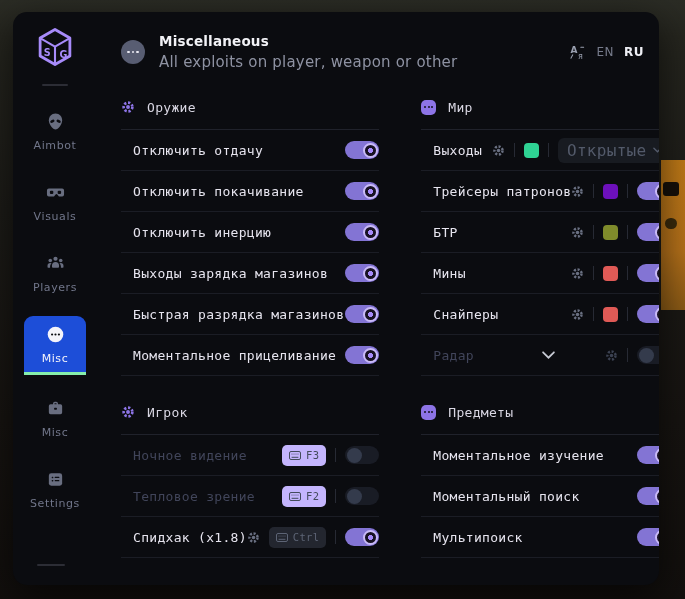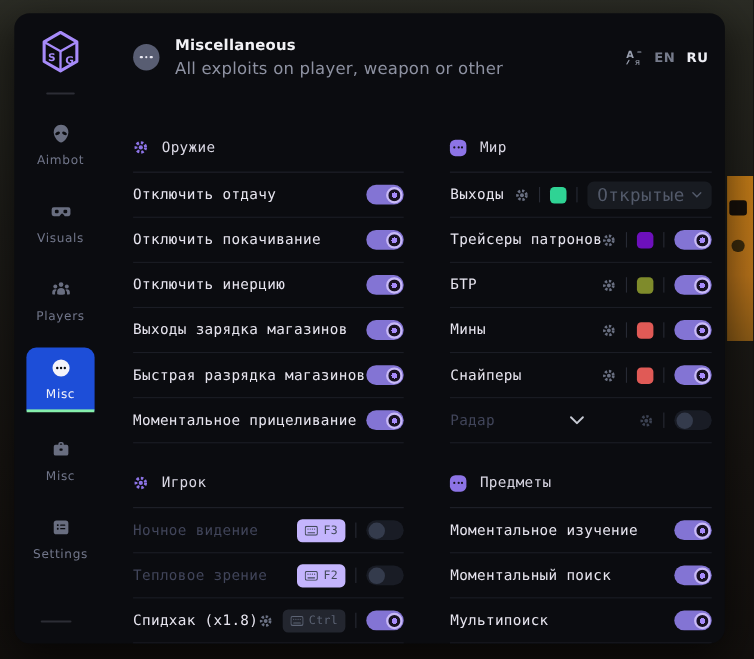--- a/index.html
+++ b/index.html
@@ -38,39 +38,39 @@
 
   
   .main { flex:1; display:flex; flex-direction:column; padding:0 15px 0 24px; min-width:0; }
   .main-header { height:72px; flex:none; display:flex; align-items:center; gap:14px; padding-top:8px; }
   .avatar { width:24px; height:24px; border-radius:50%; background:#585d72; display:flex; align-items:center; justify-content:center; gap:2px; flex:none; }
   .avatar i { width:2.6px; height:2.6px; border-radius:50%; background:#e9e9f2; }
   .ht { display:flex; flex-direction:column; gap:4px; }
   .h-title { font-size:13.5px; font-weight:bold; color:#f2f2f6; letter-spacing:.2px; }
   .h-sub { font-size:15px; color:#8e92a2; letter-spacing:.2px; }
   .h-right { margin-left:auto; display:flex; align-items:center; gap:10px; }
-  .lang { font-size:12px; letter-spacing:.5px;font-weight:bold; }
+  .lang { font-size:12px; letter-spacing:.5px; }
   .lang.en { color:#767b8b; }
   .lang.ru { color:#edeef4; font-weight:bold; }
 
   .content { flex:1; display:grid; grid-template-columns:1fr 1fr; column-gap:42px; align-content:start; }
 
-  .section-head { display:flex; align-items:center; gap:12px; margin-top:40px; height:20px; }
+  .section-head { display:flex; align-items:center; gap:12px; margin-top:13px; height:20px; }
   .section-head.second { margin-top:26px; }
   .section-title { font-family:"DejaVu Sans Mono", monospace; font-size:13px; color:#d9d7e3; letter-spacing:.3px; }
   .sec-divider { height:1px; background:#20222b; margin-top:12px; }
   .badge-icon { width:15px; height:15px; border-radius:5px; background:#8d74e6; display:flex; align-items:center; justify-content:center; gap:1.6px; flex:none; }
   .badge-icon i { width:2px; height:2px; border-radius:50%; background:#16121f; }
   .sec-gear { color:#8d74e6; display:flex; }
 
   .row {
     height:41px; display:flex; align-items:center; border-bottom:1px solid #1b1d25;
     font-family:"DejaVu Sans Mono", monospace; font-size:13px; color:#e7e5ef; letter-spacing:.3px;
   }
-  .row .label { white-space:nowrap; }
+  .row .label { white-space:nowrap;margin-left:12px; }
   .row.dim .label { color:#41455a; }
   .controls { margin-left:auto; display:flex; align-items:center; gap:9px; }
   .sep { width:1px; height:14px; background:#272a34; }
   .gear { color:#6a7082; display:flex; cursor:pointer; }
   .row.dim .gear { color:#3c4252; }
   .swatch { width:15px; height:15px; border-radius:4px; cursor:pointer; }
   .dropdown {
     height:25px; background:#181b21; border-radius:6px; padding:0 9px;
     display:flex; align-items:center; gap:7px; color:#535a6a; font-size:16px; cursor:pointer;
     font-family:"DejaVu Sans Mono", monospace;

